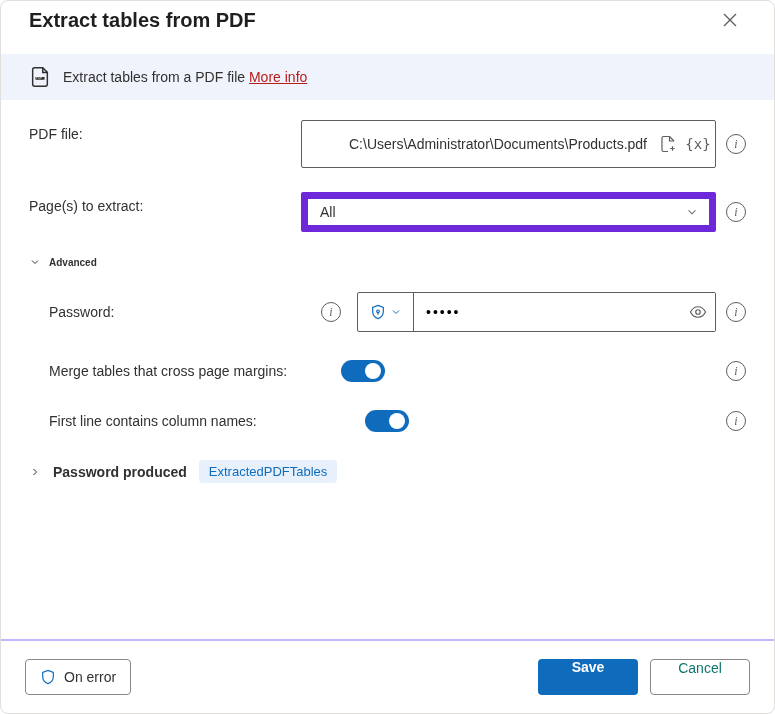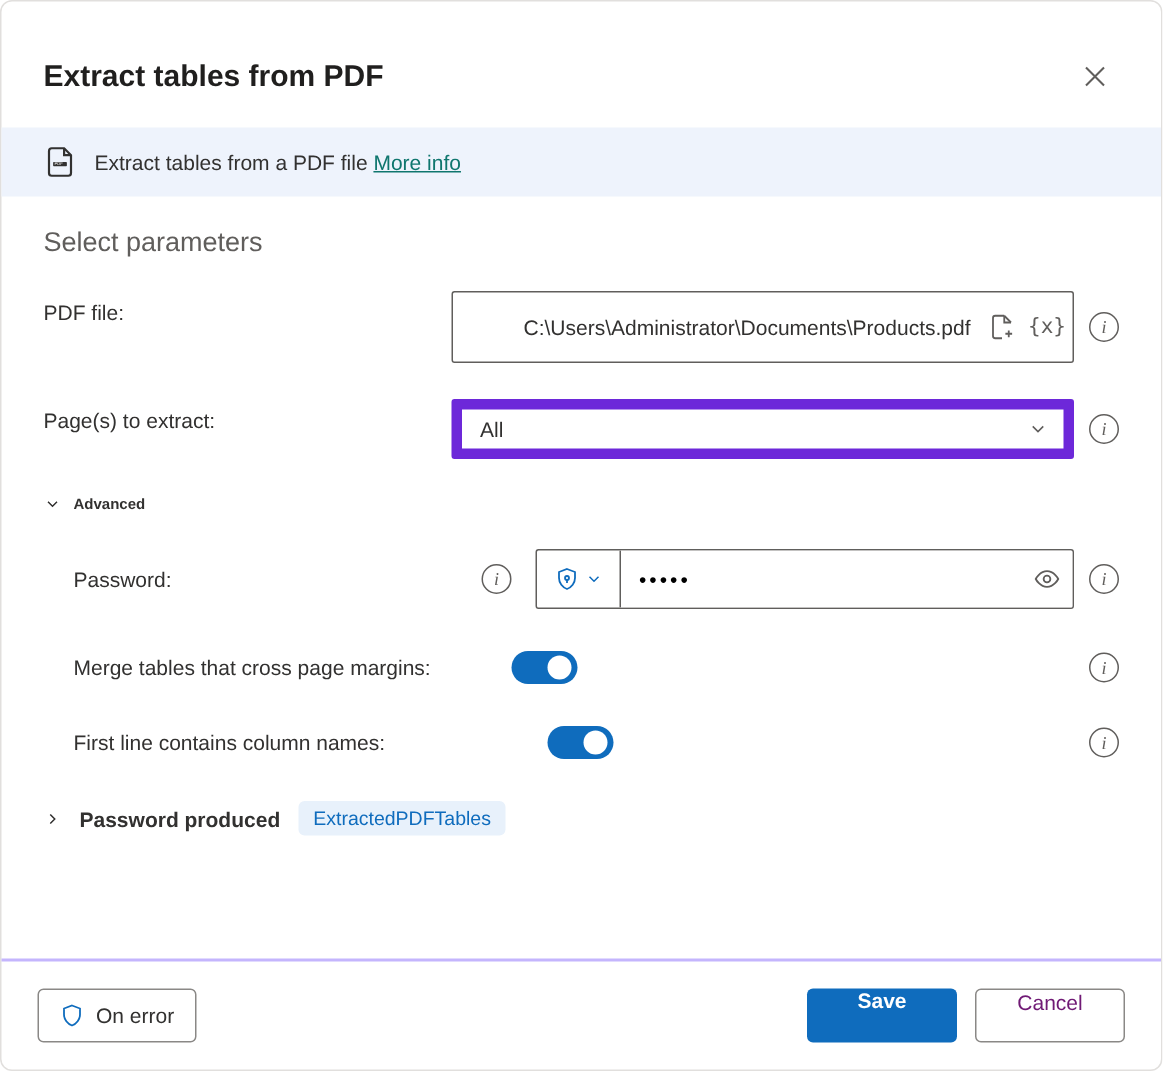--- a/index.html
+++ b/index.html
@@ -19,21 +19,21 @@
     border: 1px solid #e1dfdd;
     border-radius: 8px;
     display: flex;
     flex-direction: column;
     position: relative;
   }
   .dialog-header {
     display: flex;
     align-items: center;
     justify-content: space-between;
-    padding: 34px 28px 10px 28px;
+    padding: 3px 28px 10px 28px;
   }
   .dialog-title {
     font-size: 20px;
     font-weight: 600;
     color: #201f1e;
   }
   .close-btn {
     width: 32px; height: 32px;
     display: flex; align-items: center; justify-content: center;
     font-size: 16px; color:#605e5c;
@@ -41,21 +41,21 @@
   }
   .info-bar {
     background: #eef3fc;
     margin-top: 8px;
     padding: 12px 28px;
     display: flex;
     align-items: center;
     gap: 12px;
     color: #323130;
   }
-  .info-bar a { color: #0f766e; text-decoration: underline; cursor:pointer;}
+  .info-bar a { color: #b91c1c; text-decoration: underline; cursor:pointer;}
   .content {
     padding: 20px 28px 0 28px;
     flex: 1;
     overflow: auto;
   }
   .section-title {
     font-size: 18px;
     font-weight: 400;
     color: #605e5c;
     margin-bottom: 22px;
@@ -176,21 +176,21 @@
     height:36px; padding:0 14px; border:1px solid #8a8886; border-radius:4px;
     display:flex; align-items:center; gap:8px; background:#fff; cursor:pointer;
     font-size:14px; color:#323130;
   }
   .footer-right { display:flex; gap:12px; }
   .btn {
     height:36px; min-width:100px; border-radius:4px; font-size:14px; cursor:pointer;
     display:flex; align-items:flex-start; justify-content:center; padding:0 20px;
   }
   .btn-primary { background:#0f6cbd; color:#fff; border:none; font-weight:600;}
-  .btn-secondary { background:#fff; color:#701a75; border:1px solid #8a8886;}
+  .btn-secondary { background:#fff; color:#0f766e; border:1px solid #8a8886;}
   svg { display:block; }
 </style>
 </head>
 <body>
 
 <div class="dialog">
 
   <div class="dialog-header">
     <div class="dialog-title">Extract tables from PDF</div>
     <div class="close-btn">
@@ -207,21 +207,20 @@
       <rect x="7" y="12" width="10" height="3" rx="0.5" fill="#323130" stroke="none"></rect>
       <text x="8" y="14.5" font-size="3" fill="#fff" font-family="Arial" stroke="none">PDF</text>
     </svg>
     <span>
       <span>Extract tables from a PDF file</span>
       <a>More info</a>
     </span>
   </div>
 
   <div class="content">
-    <div class="section-title">Select parameters</div>
 
     <div class="row">
       <div class="label">PDF file:</div>
       <div class="field-wrap">
         <div class="textbox">
           <div class="inner">C:\Users\Administrator\Documents\Products.pdf</div>
           <div class="textbox-icons">
             <div class="iconbtn">
               <svg width="18" height="18" viewBox="0 0 24 24" fill="none" stroke="#605e5c" stroke-width="1.6">
                   <path d="M14 2H6a2 2 0 0 0-2 2v16a2 2 0 0 0 2 2h6"></path>

